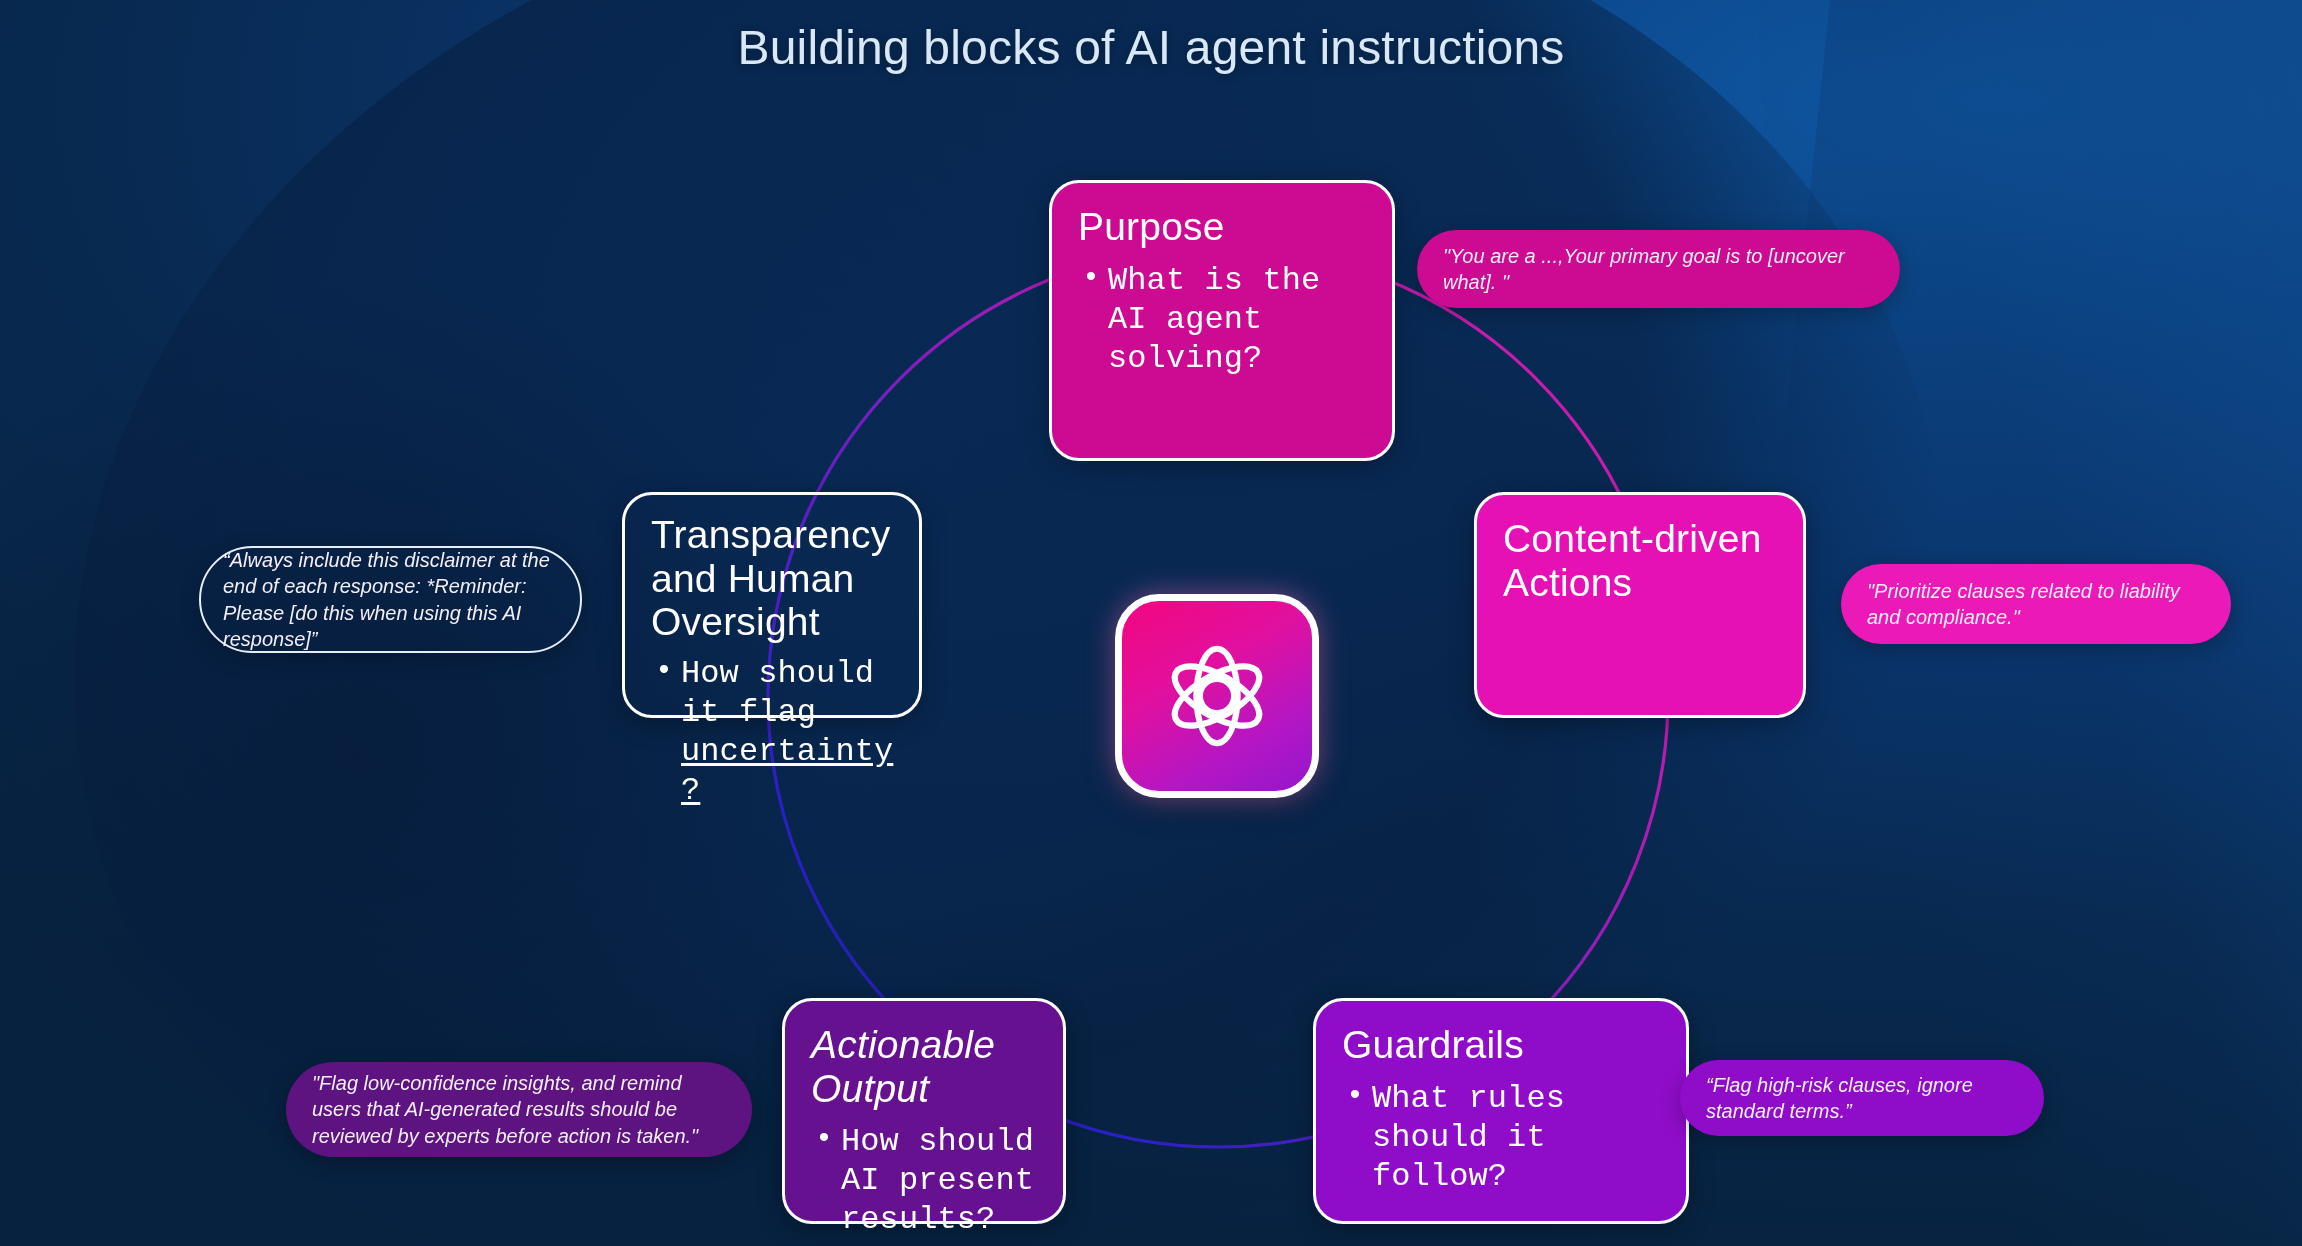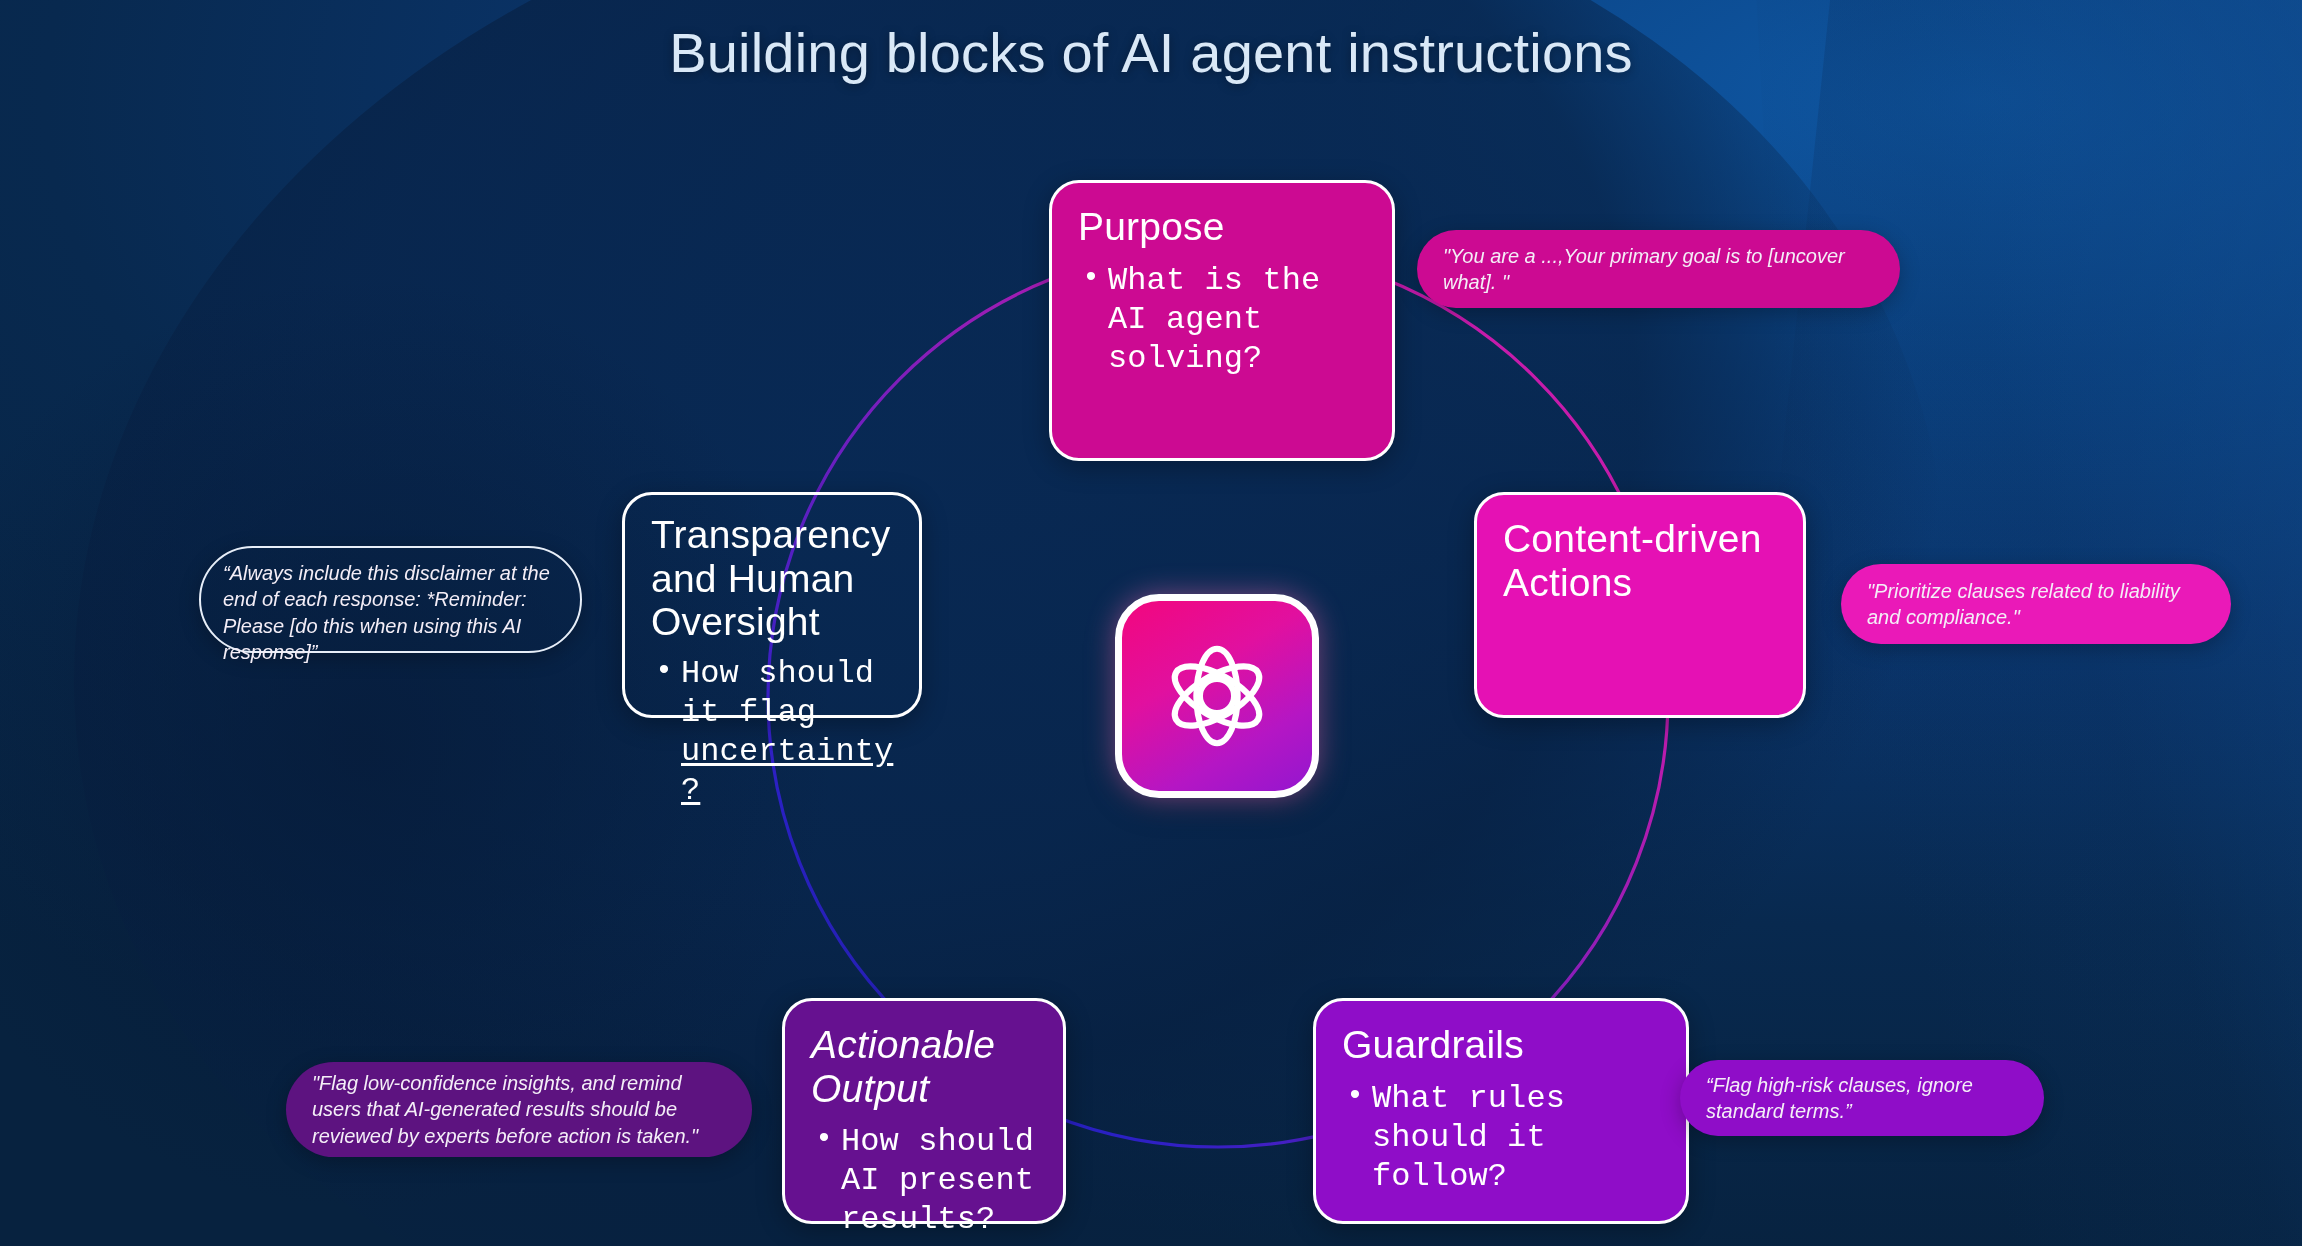--- a/index.html
+++ b/index.html
@@ -52,21 +52,21 @@
     position:absolute;left:0;top:0;width:2302px;height:1246px;
     pointer-events:none;
   }
 
   
   #title{
     position:absolute;
     left:0;top:22px;width:2302px;
     text-align:center;
     color:#d9e8f7;
-    font-size:56px;
+    font-size:48px;
     font-weight:400;
     letter-spacing:.2px;
     line-height:1.1;
     text-shadow:0 2px 10px rgba(0,0,0,.35);
   }
 
   
   .card{
     position:absolute;
     box-sizing:border-box;
@@ -152,21 +152,21 @@
   #callout-actionable{
     left:286px;top:1062px;width:466px;height:95px;
     background:#5d1380;
   }
   #callout-transparency{
     left:199px;top:546px;width:383px;height:107px;
     background:transparent;
     border:2.5px solid #e7eef8;
     border-radius:60px;
     padding:12px 22px;
-    align-items:flex-start;
+    align-items:center;
   }
 
   
   #center-node{
     position:absolute;
     left:1115px;top:594px;
     width:204px;height:204px;
     border-radius:44px;
     border:7px solid #ffffff;
     box-sizing:border-box;

